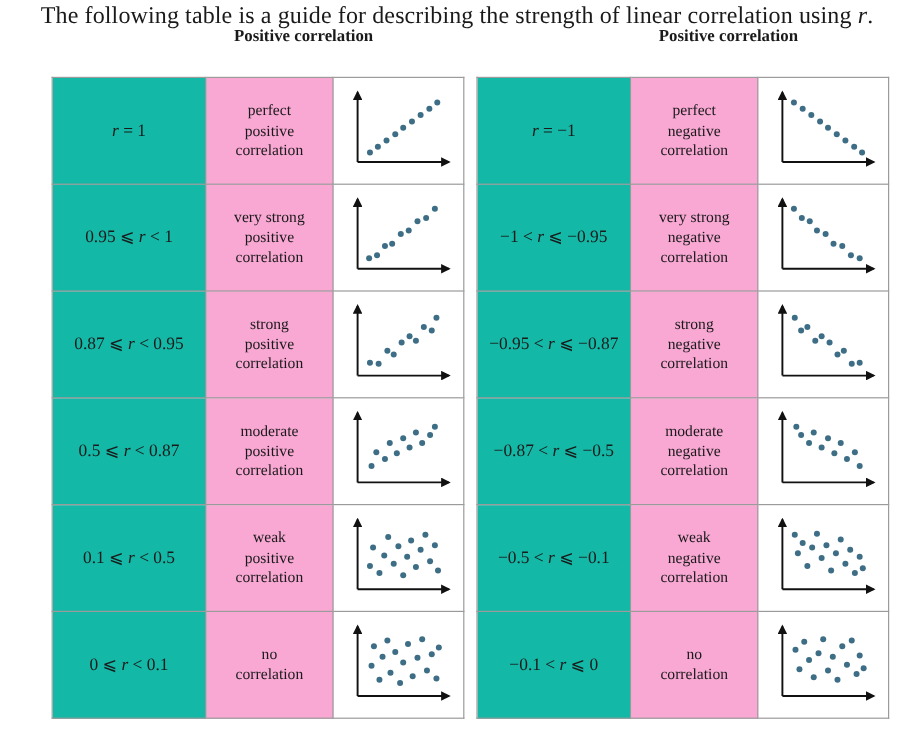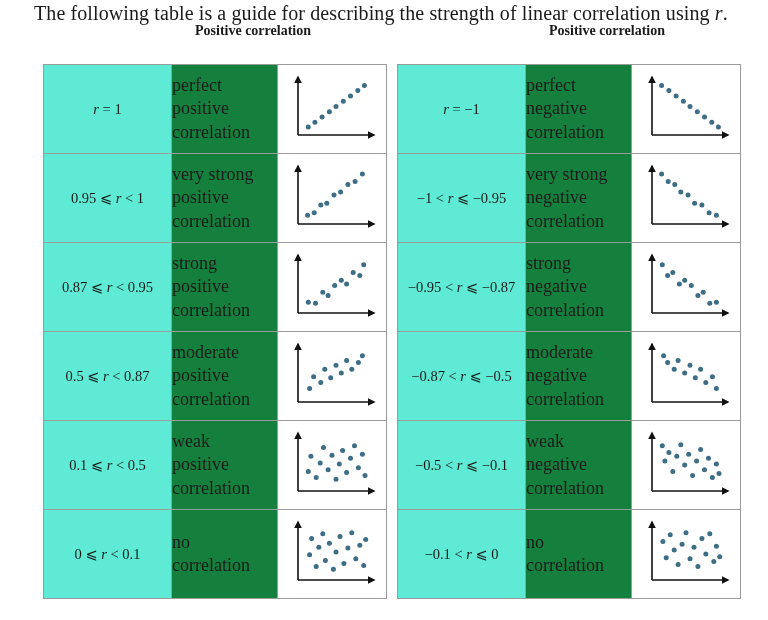--- a/index.html
+++ b/index.html
@@ -57,31 +57,31 @@
   table.corr.neg { left: 397px; top: 0; width: 340px; }
 
   table.corr td {
     border: 1px solid #9b9b9b;
     padding: 0;
     vertical-align: middle;
     height: 88px;
   }
   td.range {
     width: 127px;
-    background: #5eead4;
+    background: #14b8a6;
     text-align: center;
     font-size: 14.5px;
     font-family: "Liberation Serif", serif;
   }
   td.desc {
     width: 105px;
-    text-align: left;
-    font-size: 18px;
+    text-align: center;
+    font-size: 13px;
     line-height: 1.28;
-    background: #15803d;
+    background: #f9a8d4;
   }
   td.plot {
     width: 108px;
     background: #ffffff;
     text-align: center;
   }
   td.plot svg { display: block; margin: 0 auto; }
   .range .it { font-style: italic; }
 
   

